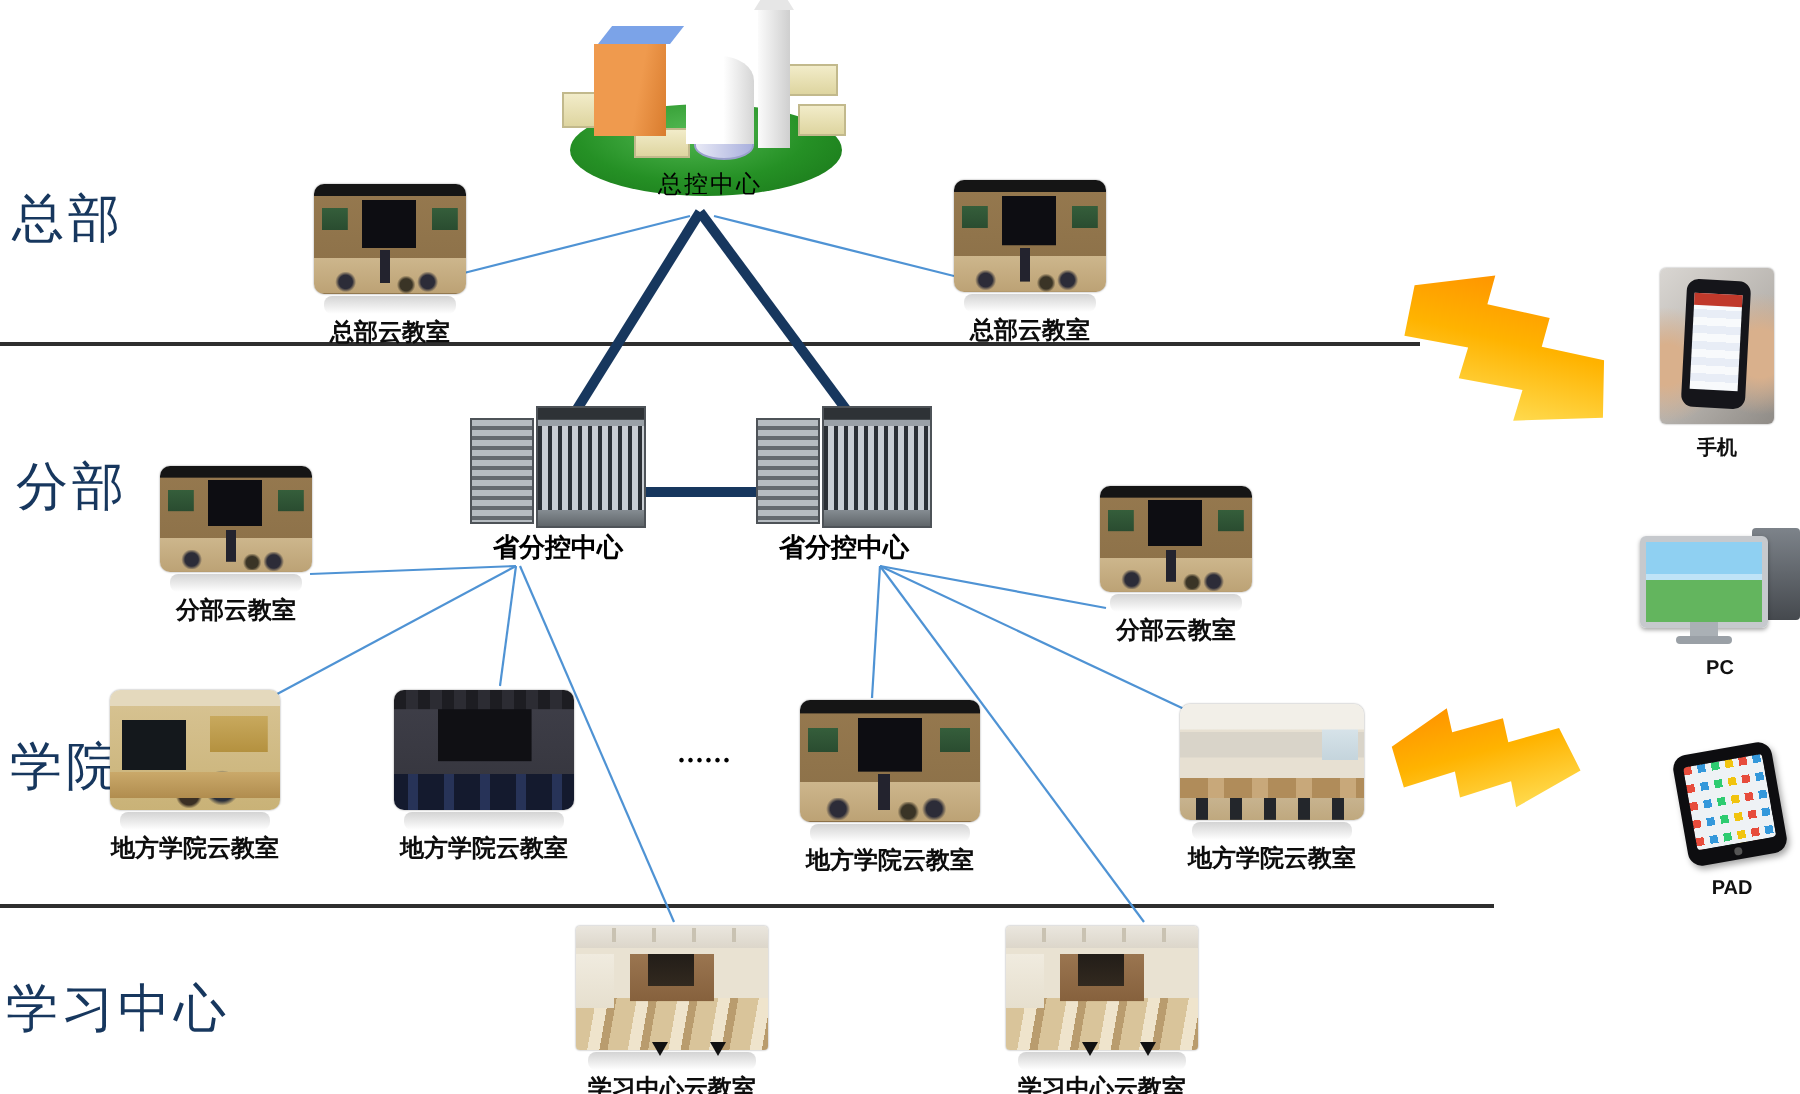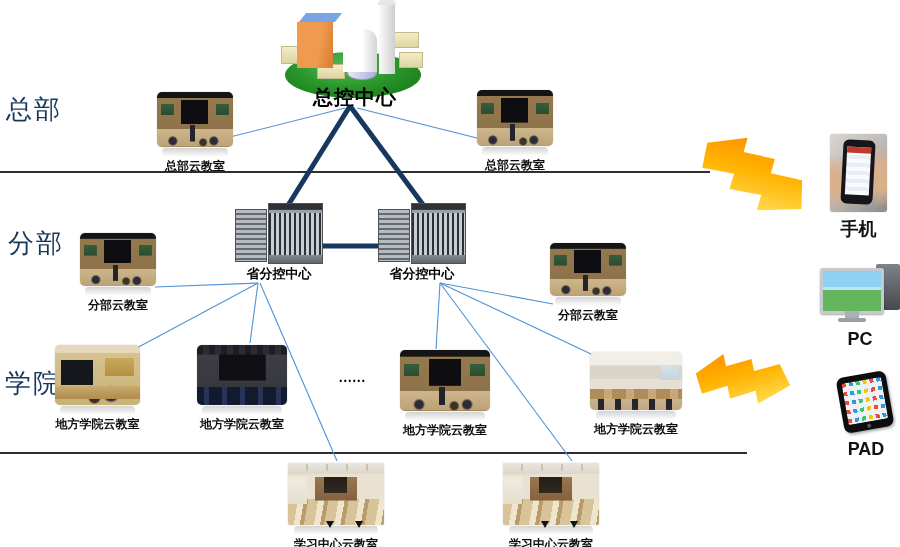--- a/index.html
+++ b/index.html
@@ -24,21 +24,21 @@
   .backbone{stroke:var(--backbone-line,#17375E);stroke-width:5;}
 
   
   .node{position:absolute;display:flex;flex-direction:column;align-items:center;z-index:2;}
   .photo{position:relative;width:100%;background-repeat:no-repeat;border-radius:5px;
          box-shadow:0 0 1px rgba(0,0,0,.45);}
   .refl{width:88%;height:9px;margin-top:1px;border-radius:4px;
         background:linear-gradient(180deg,rgba(110,110,110,.30),rgba(255,255,255,0));}
   .clabel{white-space:nowrap;font-size:12px;font-weight:600;color:#0d0d0d;margin-top:1px;}
   .slabel{white-space:nowrap;font-size:13px;font-weight:bold;color:#000;margin-top:3px;font-family:Liberation Mono, monospace;}
-  .dlabel{white-space:nowrap;font-size:18px;font-weight:bold;color:#111;margin-top:5px;}
+  .dlabel{white-space:nowrap;font-size:10px;font-weight:bold;color:#111;margin-top:5px;}
   .sans{font-family:"Liberation Sans","DejaVu Sans",sans-serif;}
 
   
   .type-a{background:
     linear-gradient(#151515,#151515) 0 0/100% 11% no-repeat,
     linear-gradient(#0d0d12,#0d0d12) 50% 25%/36% 44% no-repeat,
     linear-gradient(155deg,#eef7ff 0%,#9cc4e8 45%,#4e89c8 100%) 50% 24%/32% 38% no-repeat,
     linear-gradient(#355e3b,#2a4c30) 6% 28%/17% 20% no-repeat,
     linear-gradient(#355e3b,#2a4c30) 94% 28%/17% 20% no-repeat,
     linear-gradient(#23232e,#23232e) 47% 86%/7% 30% no-repeat,
@@ -128,21 +128,21 @@
         background:#7ba3e8;transform:skewX(-38deg);transform-origin:bottom left;}
   .tower{position:absolute;left:60px;top:26px;width:34px;height:44px;
         background:linear-gradient(90deg,#ffffff 0 55%,#d5d5d5);
         border-radius:50% 50% 0 0/28% 28% 0 0;}
   .spire{position:absolute;left:96px;top:2px;width:16px;height:70px;
         background:linear-gradient(90deg,#fbfbfb,#cfcfcf);}
   .spire::before{content:'';position:absolute;left:-2px;top:-15px;width:0;height:0;
         border-left:10px solid transparent;border-right:10px solid transparent;
         border-bottom:16px solid #e6e6e6;}
   .hub-label{position:absolute;left:305px;top:84px;width:100px;text-align:center;z-index:2;
-        font-size:20px;font-weight:bold;color:#000;letter-spacing:1px;}
+        font-size:12px;font-weight:normal;color:#000;letter-spacing:1px;}
 
   
   .n-phone{left:830px;top:134px;width:57px;}
   .phone-photo{height:78px;border-radius:3px;background:
      radial-gradient(circle at 88% 55%,#d9b08c 18%,transparent 46%),
      radial-gradient(circle at 6% 62%,#d9b08c 14%,transparent 40%),
      linear-gradient(135deg,#d9d6d2,#b4b0ab 60%,#8f8b86);}
   .phone-body{position:absolute;left:12px;top:6px;width:32px;height:64px;background:#15151a;
      border-radius:6px;transform:rotate(3deg);}
   .phone-body::before{content:'';position:absolute;left:4px;top:7px;right:4px;bottom:9px;
@@ -217,20 +217,21 @@
     <div class="lav"></div>
     <div class="cube"></div>
     <div class="tower"></div>
     <div class="spire"></div>
   </div>
   <div class="hub-label">总控中心</div>
 
   <div class="tier t-hq">总部</div>
   <div class="tier t-fb">分部</div>
   <div class="tier t-xy">学院</div>
+  <div class="tier t-lc">学习中心</div>
 
   <div class="node n-sv1">
     <div class="server">
       <div class="rack-l"></div>
       <div class="rack-r"></div>
     </div>
     <div class="slabel">省分控中心</div>
   </div>
   <div class="node n-sv2">
     <div class="server">

